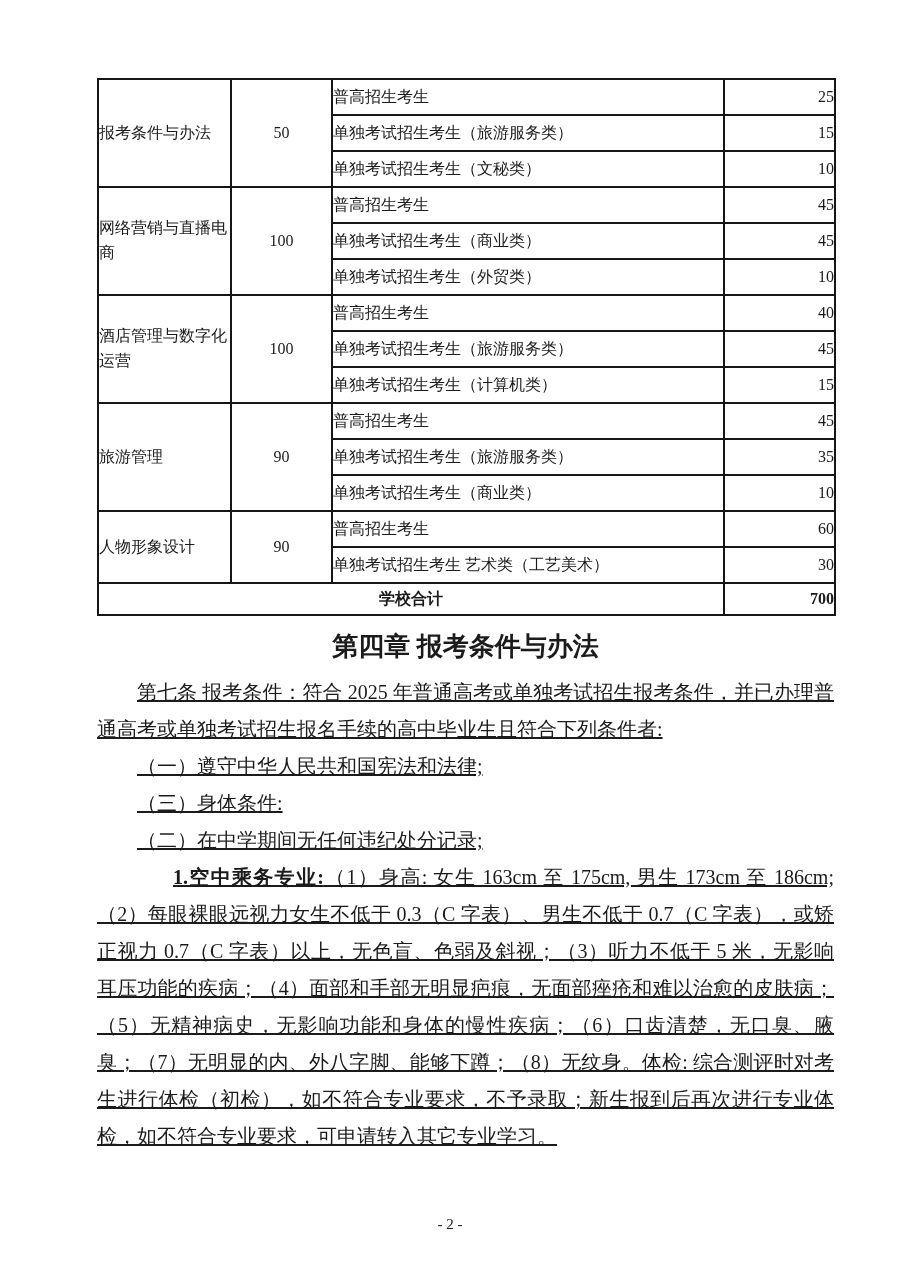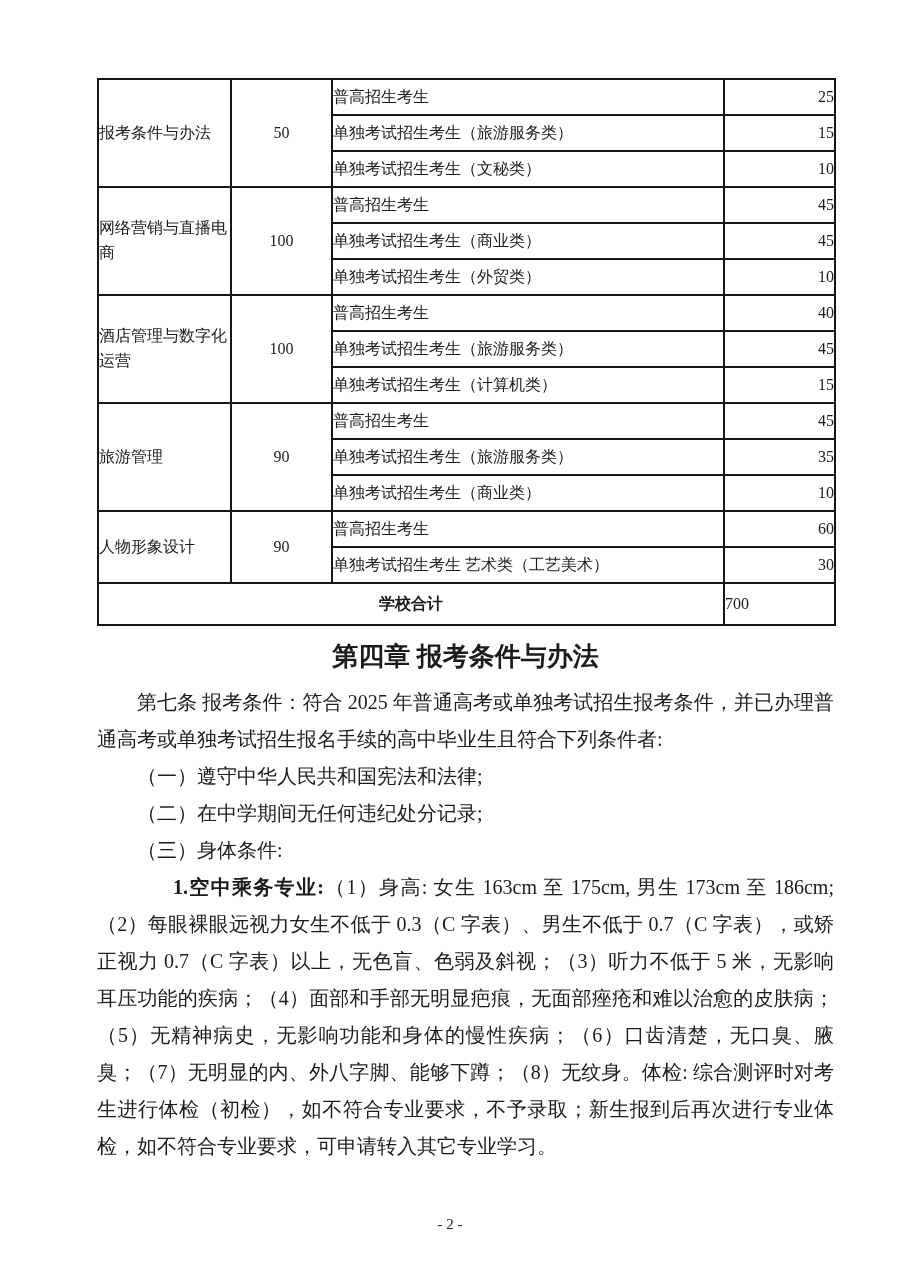--- a/index.html
+++ b/index.html
@@ -43,43 +43,44 @@
   td.total-cell {
     text-align: center;
   }
   td.category-cell {
     text-align: left;
     padding-left: 12px;
   }
   td.count-cell {
     text-align: right;
   }
-  tr.summary-row { height: 42px; }
+  tr.summary-row { height: 32px; }
   td.summary-label-cell {
     text-align: center;
     font-weight: bold;
     font-size: 21px;
   }
   td.summary-total-cell {
-    text-align: left;
-    font-weight: normal;
+    text-align: right;
+    font-weight: bold;
     font-size: 21px;
   }
   .chapter-heading {
     margin: 17px 0 13px 0;
     text-align: center;
     font-weight: bold;
     font-size: 26px;
     line-height: 28px;
   }
   .body-text p {
     margin: 0;
     font-size: 20px;
     line-height: 37px;
     text-align: justify;
+    text-decoration: underline;
   }
   .body-text p.indented { text-indent: 2em; }
   .bold-lead { font-weight: bold; margin-left: 36px; }
   .page-footer {
     position: absolute;
     left: 0;
     right: 0;
     top: 1216px;
     text-align: center;
     font-size: 15px;
@@ -176,20 +177,20 @@
         <td class="summary-total-cell">700</td>
       </tr>
     </tbody>
   </table>
 
   <div class="chapter-heading">第四章 报考条件与办法</div>
 
   <div class="body-text">
     <p class="indented">第七条 报考条件：符合 2025 年普通高考或单独考试招生报考条件，并已办理普通高考或单独考试招生报名手续的高中毕业生且符合下列条件者:</p>
     <p class="indented">（一）遵守中华人民共和国宪法和法律;</p>
+    <p class="indented">（三）身体条件:</p>
     <p class="indented">（二）在中学期间无任何违纪处分记录;</p>
-    <p class="indented">（三）身体条件:</p>
     <p class="indented"><span class="bold-lead">1.空中乘务专业:</span><span>（1）身高: 女生 163cm 至 175cm, 男生 173cm 至 186cm;（2）每眼裸眼远视力女生不低于 0.3（C 字表）、男生不低于 0.7（C 字表），或矫正视力 0.7（C 字表）以上，无色盲、色弱及斜视；（3）听力不低于 5 米，无影响耳压功能的疾病；（4）面部和手部无明显疤痕，无面部痤疮和难以治愈的皮肤病；（5）无精神病史，无影响功能和身体的慢性疾病；（6）口齿清楚，无口臭、腋臭；（7）无明显的内、外八字脚、能够下蹲；（8）无纹身。体检: 综合测评时对考生进行体检（初检），如不符合专业要求，不予录取；新生报到后再次进行专业体检，如不符合专业要求，可申请转入其它专业学习。</span></p>
   </div>
 
 </div>
 
 <div class="page-footer">- 2 -</div>
 
 </body></html>

